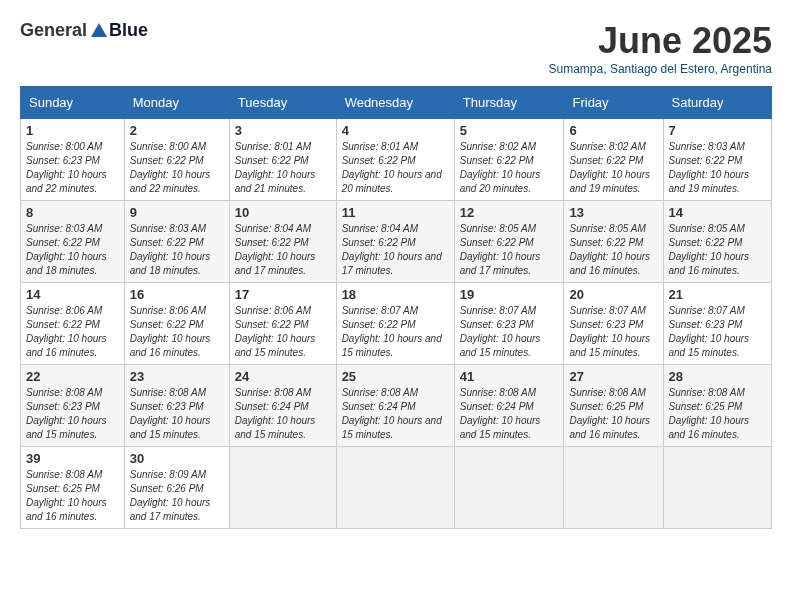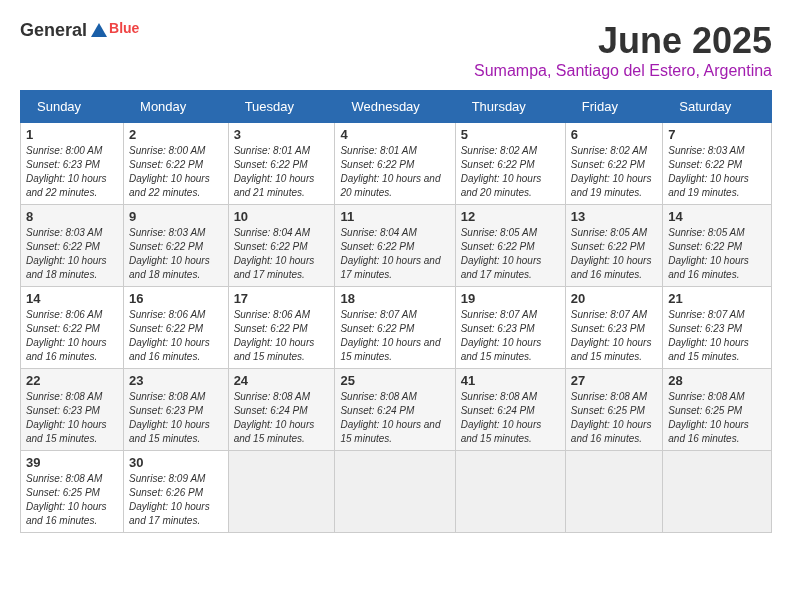--- a/index.html
+++ b/index.html
@@ -23,51 +23,51 @@
     .logo-text {
       display: flex;
       align-items: center;
     }
     .logo-general {
       font-size: 18px;
       font-weight: bold;
       color: #333;
     }
     .logo-blue {
-      font-size: 14px;
+      font-size: 18px;
       font-weight: bold;
-      color: #ef4444;
+      color: #0f172a;
     }
     .logo-icon {
       width: 20px;
       height: 20px;
       margin-left: 2px;
     }
     .title-area {
       text-align: right;
     }
     .month-title {
       font-size: 36px;
       font-weight: bold;
       color: #333;
     }
     .subtitle {
-      font-size: 16px;
-      color: #a21caf;
+      font-size: 12px;
+      color: #0c4a6e;
       margin-left: 40px;
     }
     table {
       width: 100%;
       border-collapse: collapse;
       font-size: 11px;
     }
     thead tr th {
       background-color: #2a6ab0;
       color: #fff;
-      padding: 8px 16px;
+      padding: 8px 8px;
       text-align: left;
       font-size: 13px;
       font-weight: normal;
       border: 1px solid #2a6ab0;
     }
     tbody tr td {
       border: 1px solid #ccc;
       vertical-align: top;
       padding: 4px 5px;
       height: 80px;

